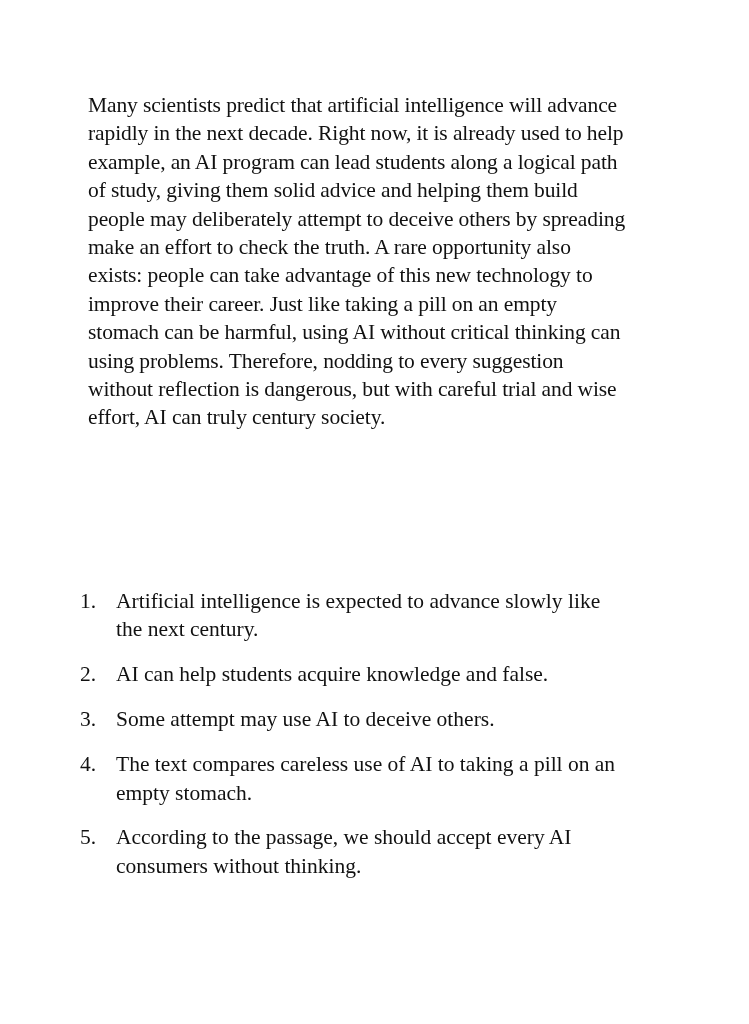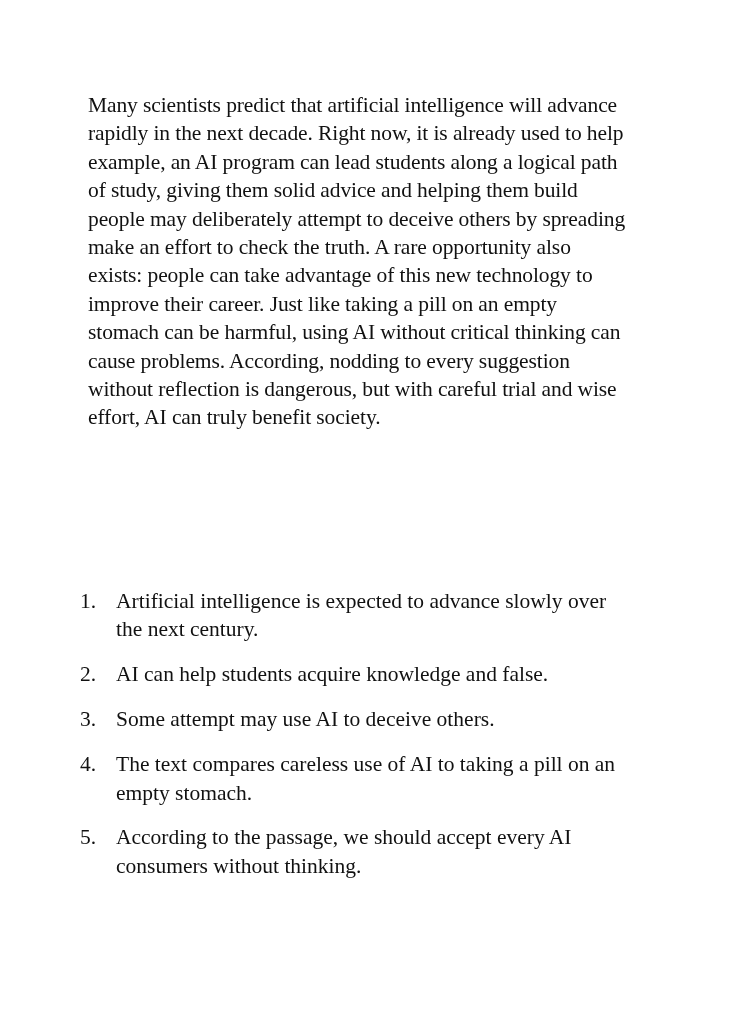--- a/index.html
+++ b/index.html
@@ -61,29 +61,29 @@
 <div class="passage">
   <span class="line">Many scientists predict that artificial intelligence will advance</span>
   <span class="line">rapidly in the next decade. Right now, it is already used to help</span>
   <span class="line">example, an AI program can lead students along a logical path</span>
   <span class="line">of study, giving them solid advice and helping them build</span>
   <span class="line">people may deliberately attempt to deceive others by spreading</span>
   <span class="line">make an effort to check the truth. A rare opportunity also</span>
   <span class="line">exists: people can take advantage of this new technology to</span>
   <span class="line">improve their career. Just like taking a pill on an empty</span>
   <span class="line">stomach can be harmful, using AI without critical thinking can</span>
-  <span class="line">cause problems. According, nodding to every suggestion</span>
+  <span class="line">using problems. Therefore, nodding to every suggestion</span>
   <span class="line">without reflection is dangerous, but with careful trial and wise</span>
-  <span class="line">effort, AI can truly benefit society.</span>
+  <span class="line">effort, AI can truly century society.</span>
 </div>
 
 <ol class="statements">
   <li class="statement">
     <span class="num">1.</span>
-    <span class="line">Artificial intelligence is expected to advance slowly over</span>
+    <span class="line">Artificial intelligence is expected to advance slowly like</span>
     <span class="line">the next century.</span>
   </li>
   <li class="statement">
     <span class="num">2.</span>
     <span class="line">AI can help students acquire knowledge and false.</span>
   </li>
   <li class="statement">
     <span class="num">3.</span>
     <span class="line">Some attempt may use AI to deceive others.</span>
   </li>

